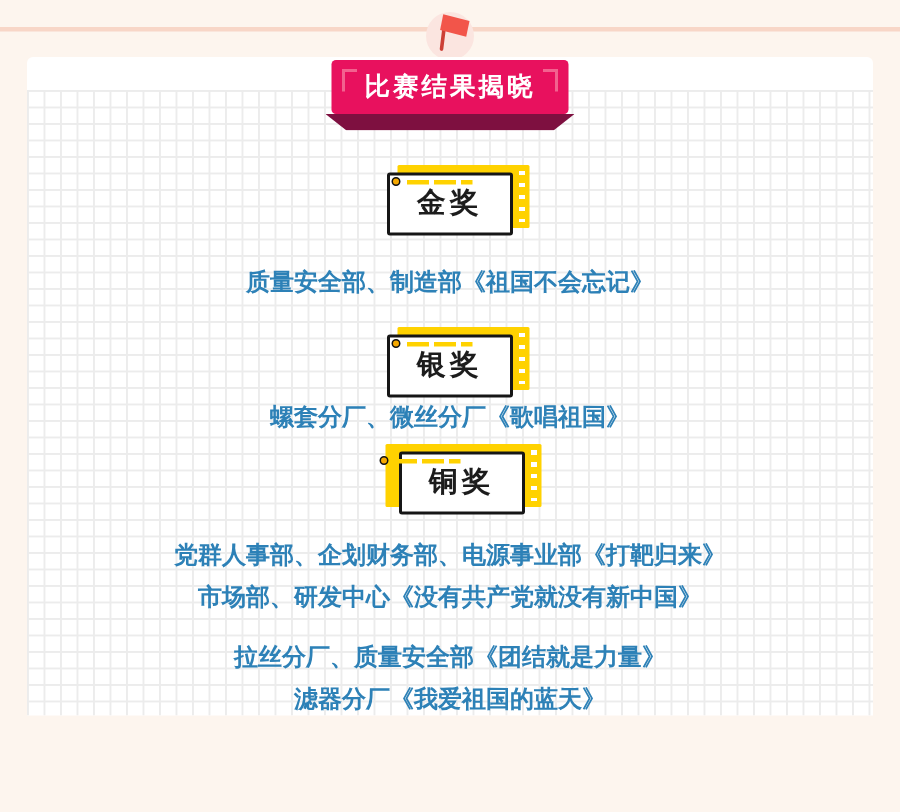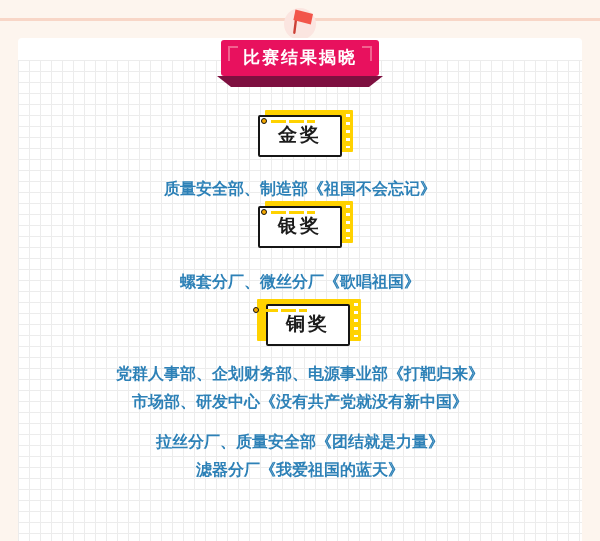--- a/index.html
+++ b/index.html
@@ -7,21 +7,21 @@
   body { font-family: "Liberation Sans", "DejaVu Sans", sans-serif; background: #fdf5ee; }
 
   .page { position: relative; width: 600px; height: 541px; }
 
   
   .topbar { position: relative; height: 38px; }
   .topline { position: absolute; left: 0; right: 0; top: 18px; height: 3px; background: #f8d6c7; }
   .flag-badge { position: absolute; left: 50%; top: 3px; transform: translateX(-50%); width: 38px; height: 38px; }
 
   
-  .card { position: relative; margin: 0 18px; height: 503px; background: #ffffff;
+  .card { position: relative; margin: 0 18px; height: 439px; background: #ffffff;
           border-radius: 4px 4px 0 0; overflow: hidden; }
   .grid-paper { position: absolute; left: 0; right: 0; top: 22px; bottom: 0;
     background-image: linear-gradient(#ececec 1px, transparent 1px),
                       linear-gradient(90deg, #ececec 1px, transparent 1px);
     background-size: 11px 11px; }
   .card-content { position: relative; z-index: 1; display: flex; flex-direction: column; align-items: center; }
 
   
   .banner { position: relative; margin-top: 2px; }
   .banner-face { position: relative; background: #e8115e; color: #ffffff;
@@ -47,22 +47,22 @@
     background: #f5a800; border: 1.5px solid #111; z-index: 2; }
   .ticket-dash { position: absolute; left: 13px; top: 5px; width: 44px; height: 2.5px; z-index: 2;
     background: repeating-linear-gradient(90deg, #ffd200 0 15px, transparent 15px 18px); }
 
   
   .winners { text-align: center; color: #2d81b7; font-weight: bold; font-size: 16px; line-height: 28px; }
 
   
   .ticket.gold   { margin-top: 28px; text-align: right; }
   .winners.gold  { margin-top: 18px; text-align: center; }
-  .ticket.silver { margin-top: 3px; }
-  .winners.silver{ margin-top: 20px; }
+  .ticket.silver { margin-top: 20px; }
+  .winners.silver{ margin-top: 0; }
   .ticket.bronze { margin-top: 8px; padding-left: 16px; }
   .winners.bronze{ margin-top: 14px; }
   .ticket.merit  { margin-top: 16px; }
   .winners.merit { margin-top: 12px; }
 </style>
 </head>
 <body>
 
 <div class="page">
 

